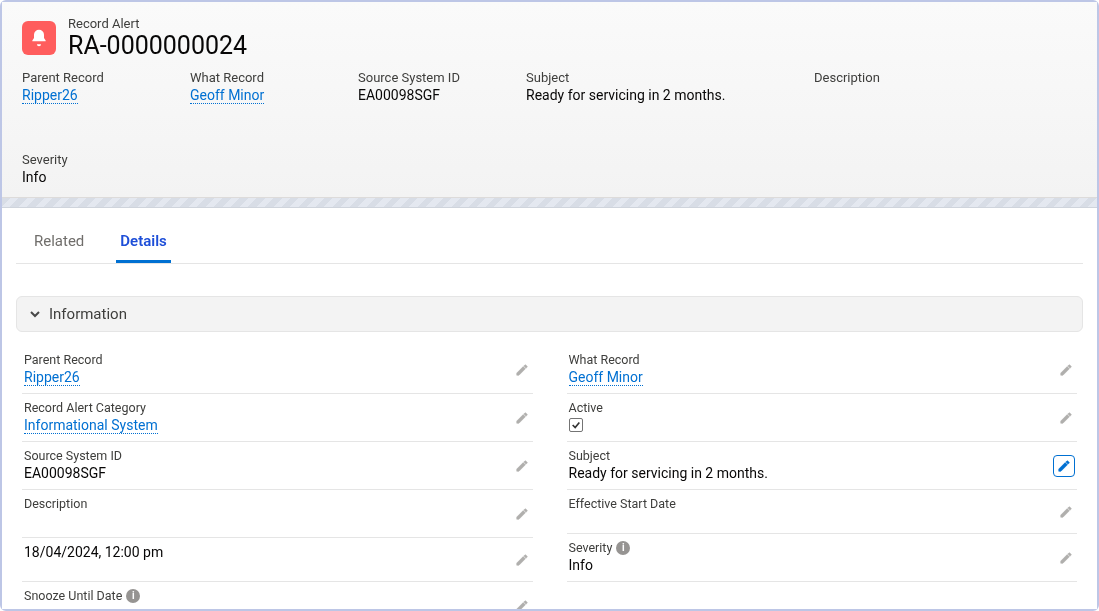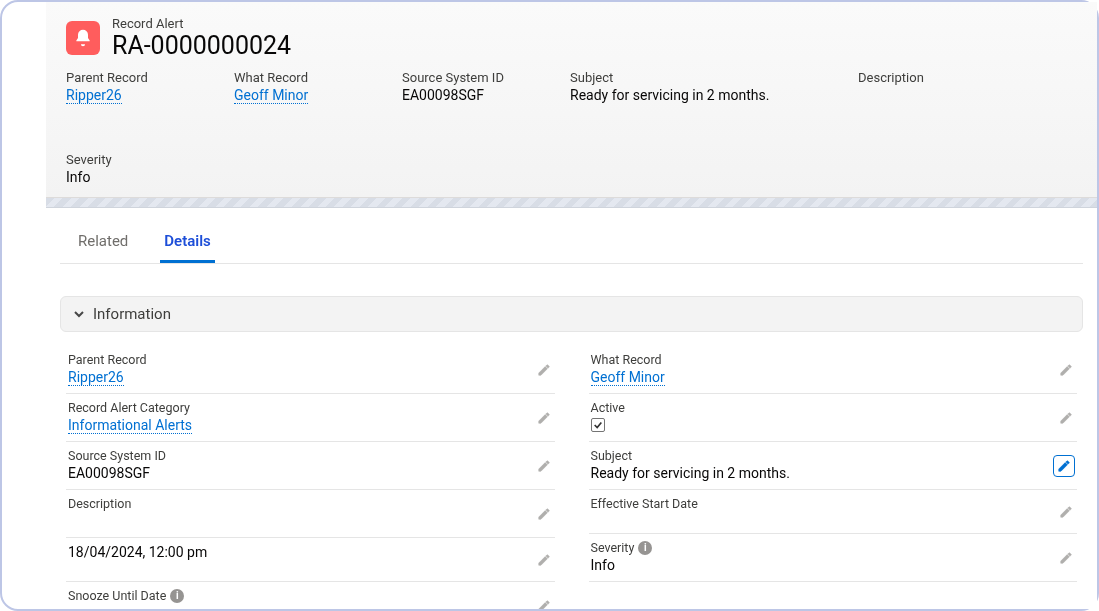--- a/index.html
+++ b/index.html
@@ -5,21 +5,21 @@
 * { box-sizing: border-box; margin: 0; padding: 0; }
 body {
   font-family: -apple-system, "Segoe UI", Roboto, "Helvetica Neue", Arial, sans-serif;
   background: #fff;
   font-size: 14px;
   color: #080707;
   width: 1099px;
   height: 611px;
   overflow: hidden;
 }
-.app { border: 2px solid #bdc6e6; border-radius: 18px; width: 1099px; height: 611px; display: flex; flex-direction: column; padding-left: 44px; }
+.app { border: 2px solid #bdc6e6; border-radius: 6px; width: 1099px; height: 611px; display: flex; flex-direction: column; }
 .header-card {
   background: linear-gradient(180deg,#fafafa,#f3f3f3);
   padding: 14px 20px 12px 20px;
   border-bottom: 1px solid #dddbda;
 }
 .title-row { display: flex; align-items: center; gap: 12px; margin-bottom: 10px; }
 .record-icon {
   width: 34px; height: 34px; border-radius: 6px; background: #ff5d5d;
   display: flex; align-items: center; justify-content: center; color: #fff;
 }
@@ -128,21 +128,21 @@
           <div class="field-label">Parent Record</div>
           <div class="field-value"><a class="link">Ripper26</a></div>
           <span class="edit-icon">
               <svg viewBox="0 0 24 24">
                 <path d="M3 17.25V21h3.75L17.81 9.94l-3.75-3.75L3 17.25zM20.71 7.04a1 1 0 0 0 0-1.41l-2.34-2.34a1 1 0 0 0-1.41 0l-1.83 1.83 3.75 3.75 1.83-1.83z"></path>
               </svg>
             </span>
         </div>
         <div class="field">
           <div class="field-label">Record Alert Category</div>
-          <div class="field-value"><a class="link">Informational Alerts</a></div>
+          <div class="field-value"><a class="link">Informational System</a></div>
           <span class="edit-icon">
               <svg viewBox="0 0 24 24">
                 <path d="M3 17.25V21h3.75L17.81 9.94l-3.75-3.75L3 17.25zM20.71 7.04a1 1 0 0 0 0-1.41l-2.34-2.34a1 1 0 0 0-1.41 0l-1.83 1.83 3.75 3.75 1.83-1.83z"></path>
               </svg>
             </span>
         </div>
         <div class="field">
           <div class="field-label">Source System ID</div>
           <div class="field-value">EA00098SGF</div>
           <span class="edit-icon">

